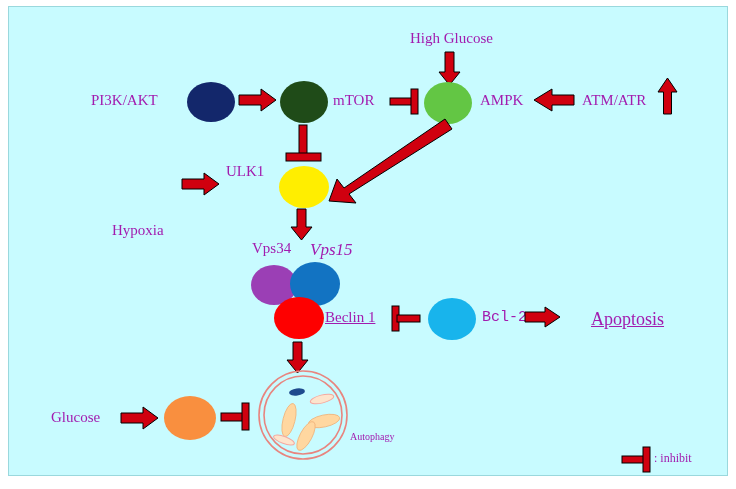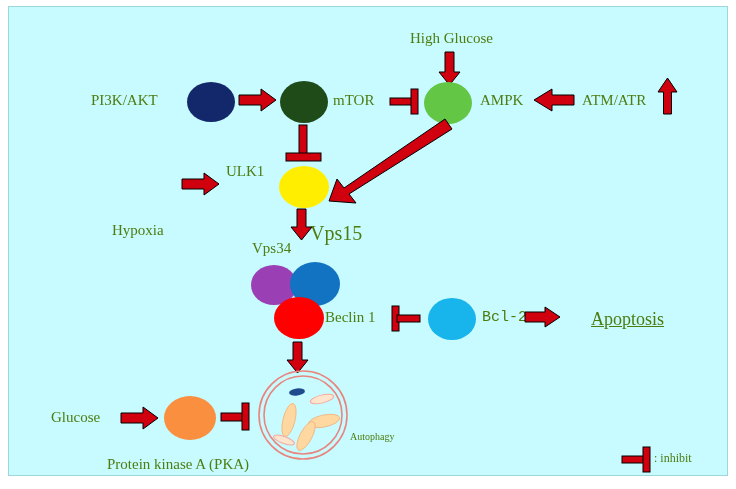--- a/index.html
+++ b/index.html
@@ -22,21 +22,21 @@
     background: #c8fbff;
     border: 1px solid #9ad8dd;
     box-sizing: border-box;
   }
   .node {
     position: absolute;
     border-radius: 50%;
   }
   .lbl {
     position: absolute;
-    color: #4d7c0f;
+    color: #a21caf;
     font-family: "Liberation Serif", serif;
     white-space: nowrap;
     line-height: 1;
   }
   .arrow, .inhibit, .upbar, .diag {
     position: absolute;
   }
   svg { display: block; overflow: visible; }
 </style>
 </head>
@@ -119,29 +119,29 @@
   <div class="node" style="left:270px; top:159px; width:50px; height:42px; background:#ffee00;"></div>
 
   <div class="arrow" style="left:281px; top:202px;">
     <svg width="24" height="32" viewBox="0 0 24 32">
       <polygon points="7,0 16,0 16,18 22,18 11.5,31 1,18 7,18" fill="#d0000f" stroke="#000000" stroke-width="1"></polygon>
     </svg>
   </div>
 
   <div class="lbl" style="left:243px; top:234px; font-size:15px;">Vps34</div>
 
-  <div class="lbl" style="left:301px; top:216px; font-size:20px;">Vps15</div>
+  <div class="lbl" style="left:301px; top:234px; font-size:17px;font-style:italic;">Vps15</div>
 
   <div class="node" style="left:242px; top:258px; width:46px; height:40px; background:#9b3fb5;"></div>
 
   <div class="node" style="left:281px; top:255px; width:50px; height:44px; background:#1273c2;"></div>
 
   <div class="node" style="left:265px; top:290px; width:50px; height:42px; background:#fe0000;"></div>
 
-  <div class="lbl" style="left:316px; top:303px; font-size:15px;">Beclin 1</div>
+  <div class="lbl" style="left:316px; top:303px; font-size:15px;text-decoration:underline;">Beclin 1</div>
 
   <div class="inhibit" style="left:382px; top:299px;">
     <svg width="30" height="26" viewBox="0 0 30 26">
       <rect x="1" y="0" width="7" height="25" fill="#d0000f" stroke="#000000" stroke-width="1"></rect>
       <rect x="6" y="9" width="23" height="7" fill="#d0000f" stroke="#000000" stroke-width="1"></rect>
     </svg>
   </div>
 
   <div class="node" style="left:419px; top:291px; width:48px; height:42px; background:#18b4ec;"></div>
 
@@ -186,21 +186,20 @@
       <ellipse cx="66" cy="31" rx="12" ry="4" fill="#fde4cc" stroke="#f4a8a0" stroke-width="1" transform="rotate(-14 66 31)"></ellipse>
       <ellipse cx="33" cy="52" rx="6" ry="17" fill="#ffd7a0" stroke="#f0b37a" stroke-width="0.8" transform="rotate(14 33 52)"></ellipse>
       <ellipse cx="68" cy="53" rx="16" ry="6" fill="#ffd7a0" stroke="#f0b37a" stroke-width="0.8" transform="rotate(-12 68 53)"></ellipse>
       <ellipse cx="50" cy="68" rx="6" ry="16" fill="#ffd7a0" stroke="#f0b37a" stroke-width="0.8" transform="rotate(28 50 68)"></ellipse>
       <ellipse cx="28" cy="72" rx="11" ry="3.5" fill="#fde4cc" stroke="#f4a8a0" stroke-width="1" transform="rotate(20 28 72)"></ellipse>
     </svg>
   </div>
 
   <div class="lbl" style="left:341px; top:401px; font-size:10px;margin-top:24px;">Autophagy</div>
 
-  <div class="lbl" style="left:98px; top:450px; font-size:15px;">Protein kinase A (PKA)</div>
 
   <div class="inhibit" style="left:613px; top:440px;">
     <svg width="30" height="26" viewBox="0 0 30 26">
       <rect x="0" y="9" width="23" height="7" fill="#d0000f" stroke="#000000" stroke-width="1"></rect>
       <rect x="21" y="0" width="7" height="25" fill="#d0000f" stroke="#000000" stroke-width="1"></rect>
     </svg>
   </div>
   <div class="lbl" style="left:645px; top:445px; font-size:12px;">: inhibit</div>
 
 </div>

